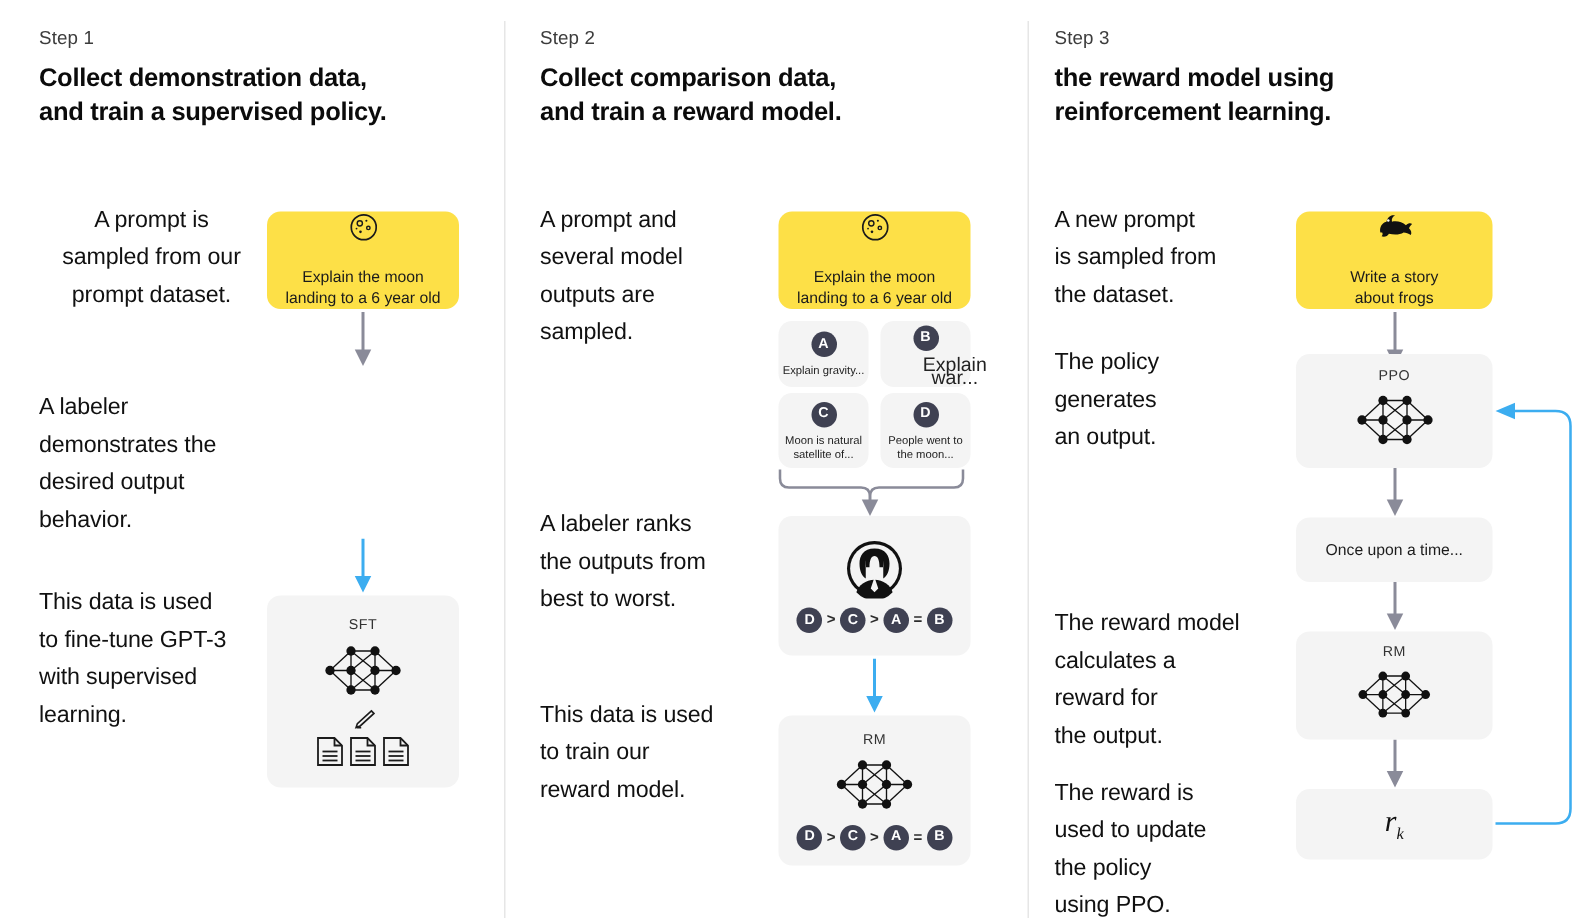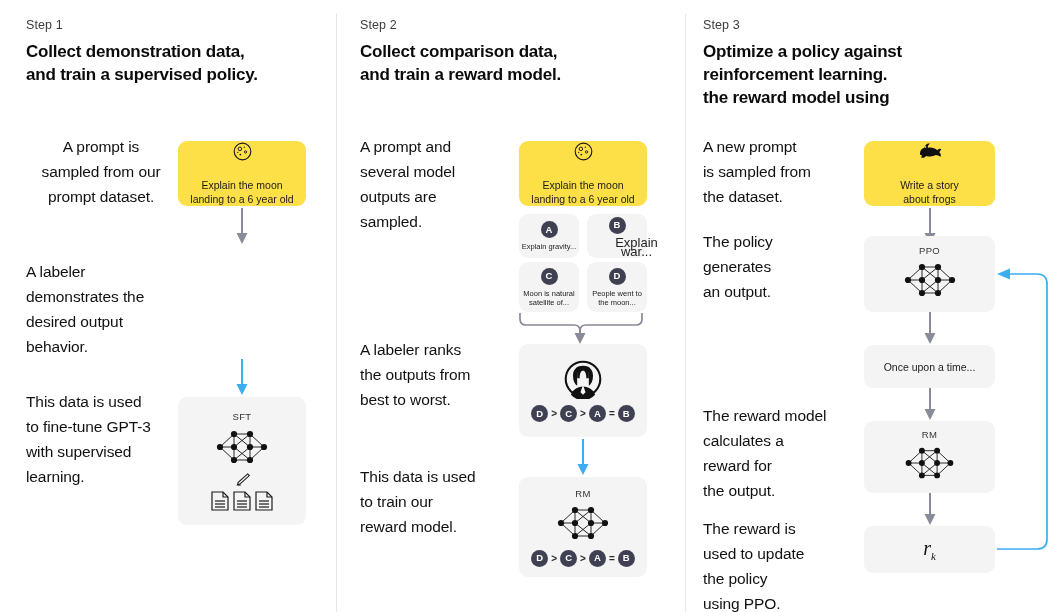--- a/index.html
+++ b/index.html
@@ -348,23 +348,22 @@
         <div class="rank-op">=</div>
         <div class="badge">B</div>
       </div>
     </div>
   </div>
 
   <div class="col col3">
 
     <div class="step-label" style="left:18px; top:18px;">Step 3</div>
     <div class="step-title" style="left:18px; top:40px; width:240px;">
-      <div>Optimize a policy against</div>
+      <div>the reward model using</div>
       <div>reinforcement learning.</div>
-      <div>the reward model using</div>
     </div>
 
     <div class="body-text" style="left:18px; top:134px; width:160px; white-space:pre-line;">A new prompt
 is sampled from
 the dataset.</div>
     <div class="body-text" style="left:18px; top:229px; width:160px; white-space:pre-line;">The policy
 generates
 an output.</div>
     <div class="body-text" style="left:18px; top:403px; width:175px; white-space:pre-line;">The reward model
 calculates a

